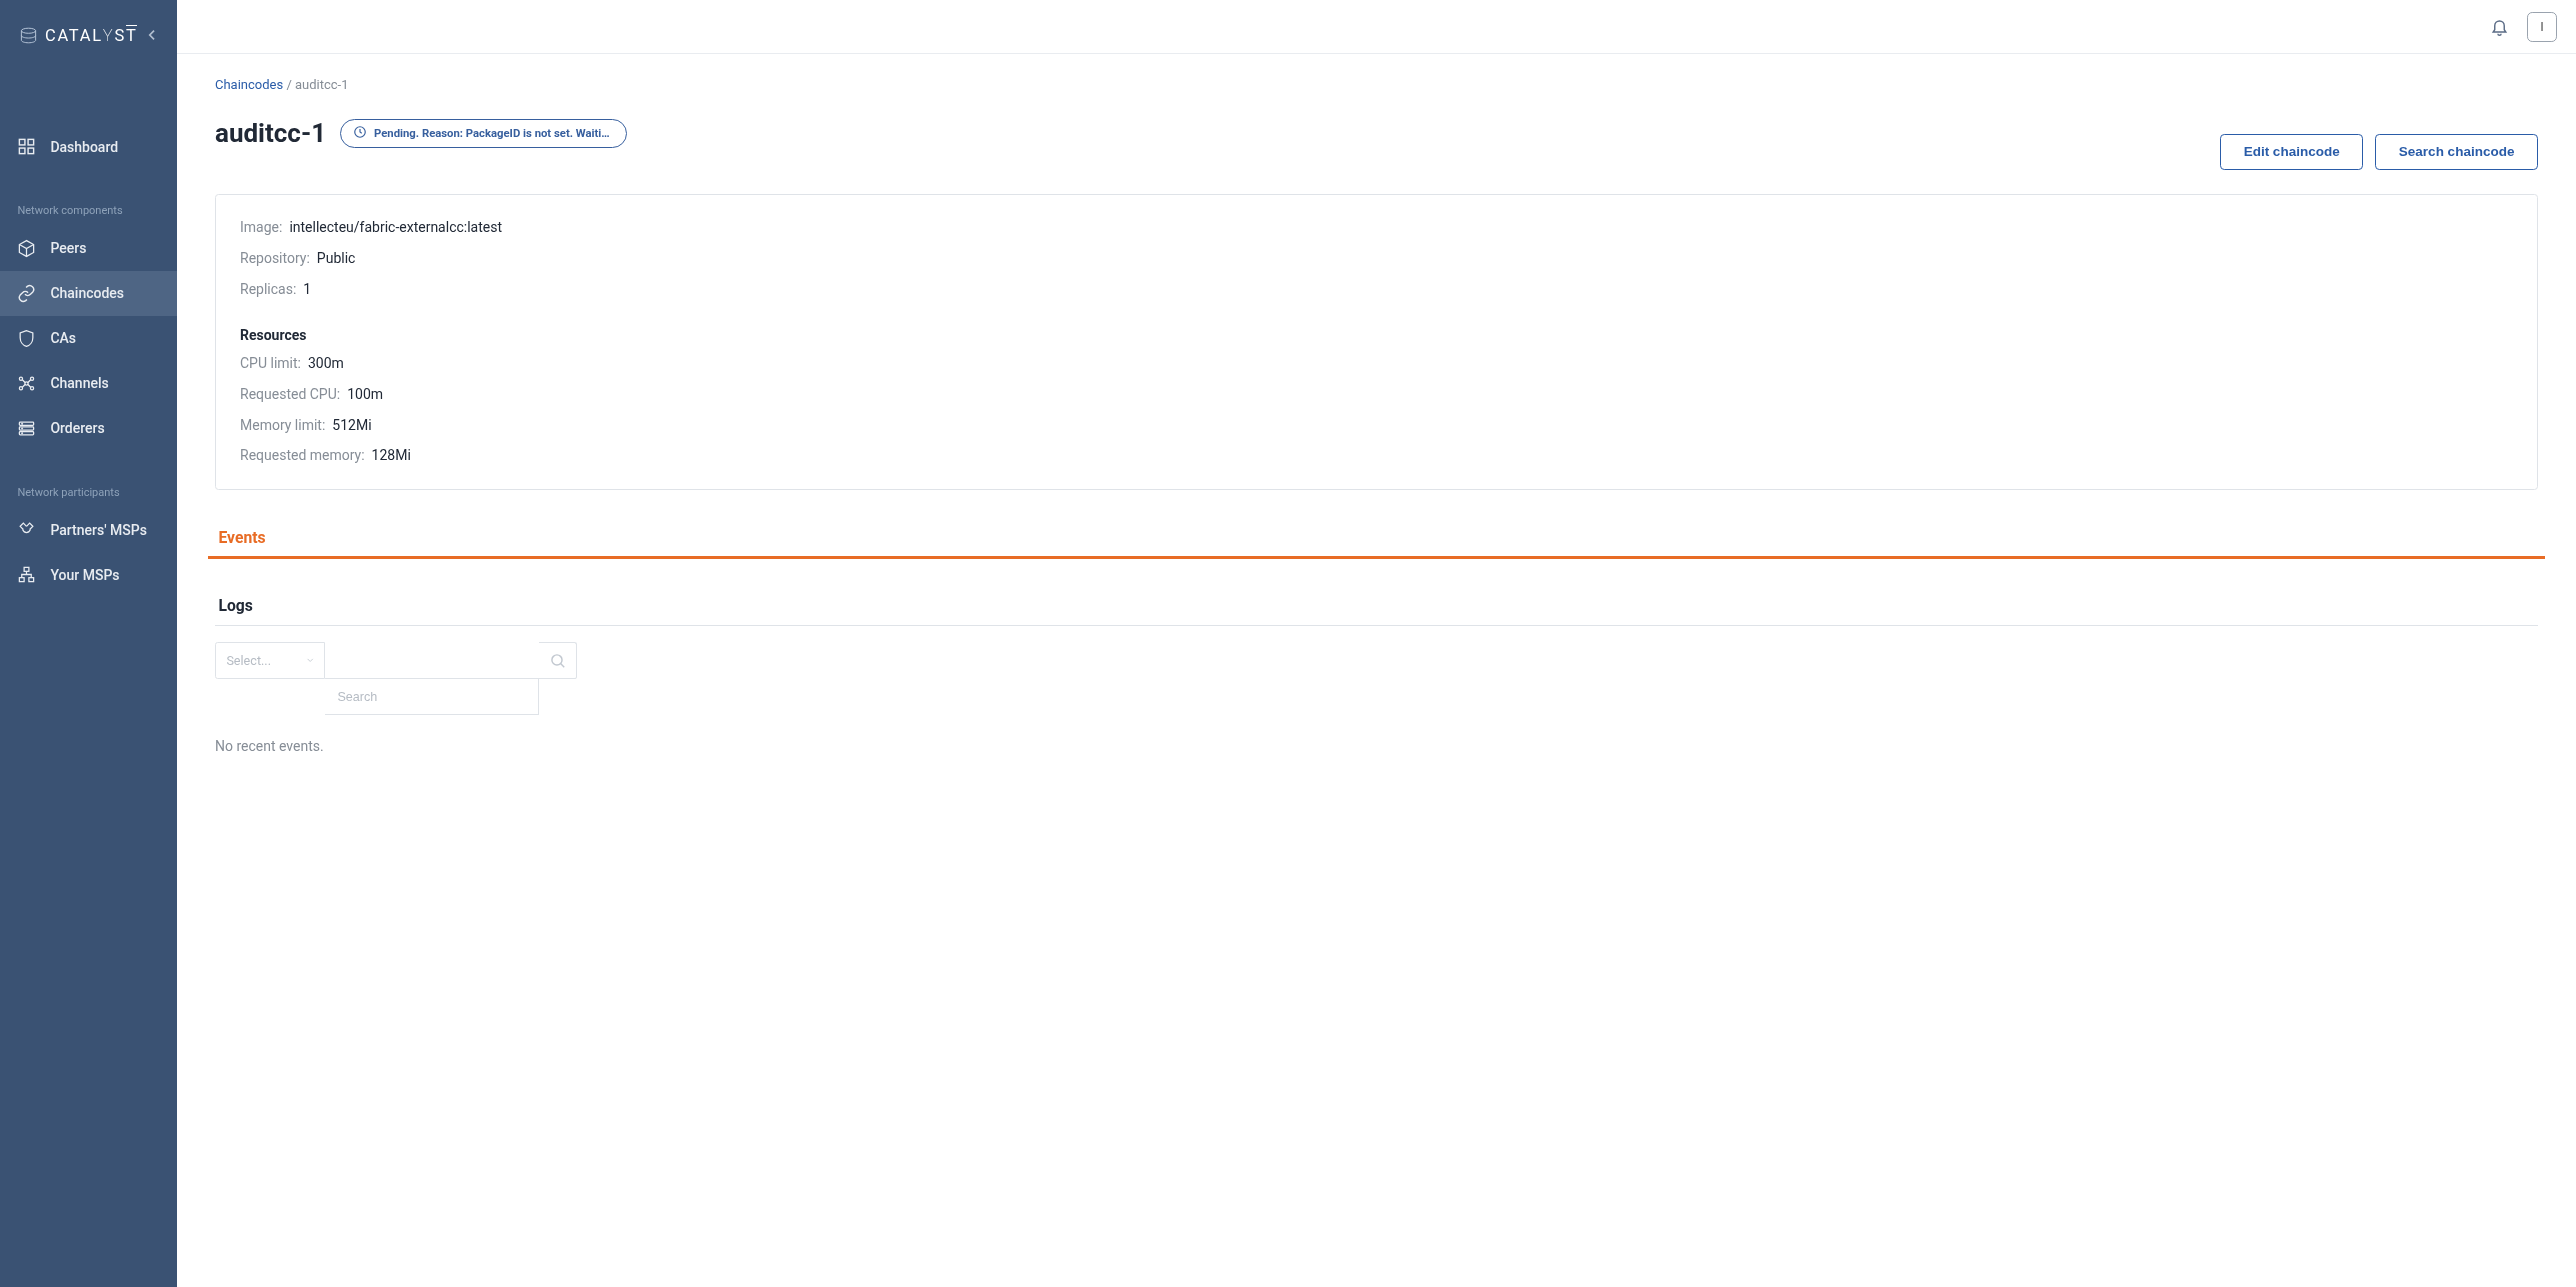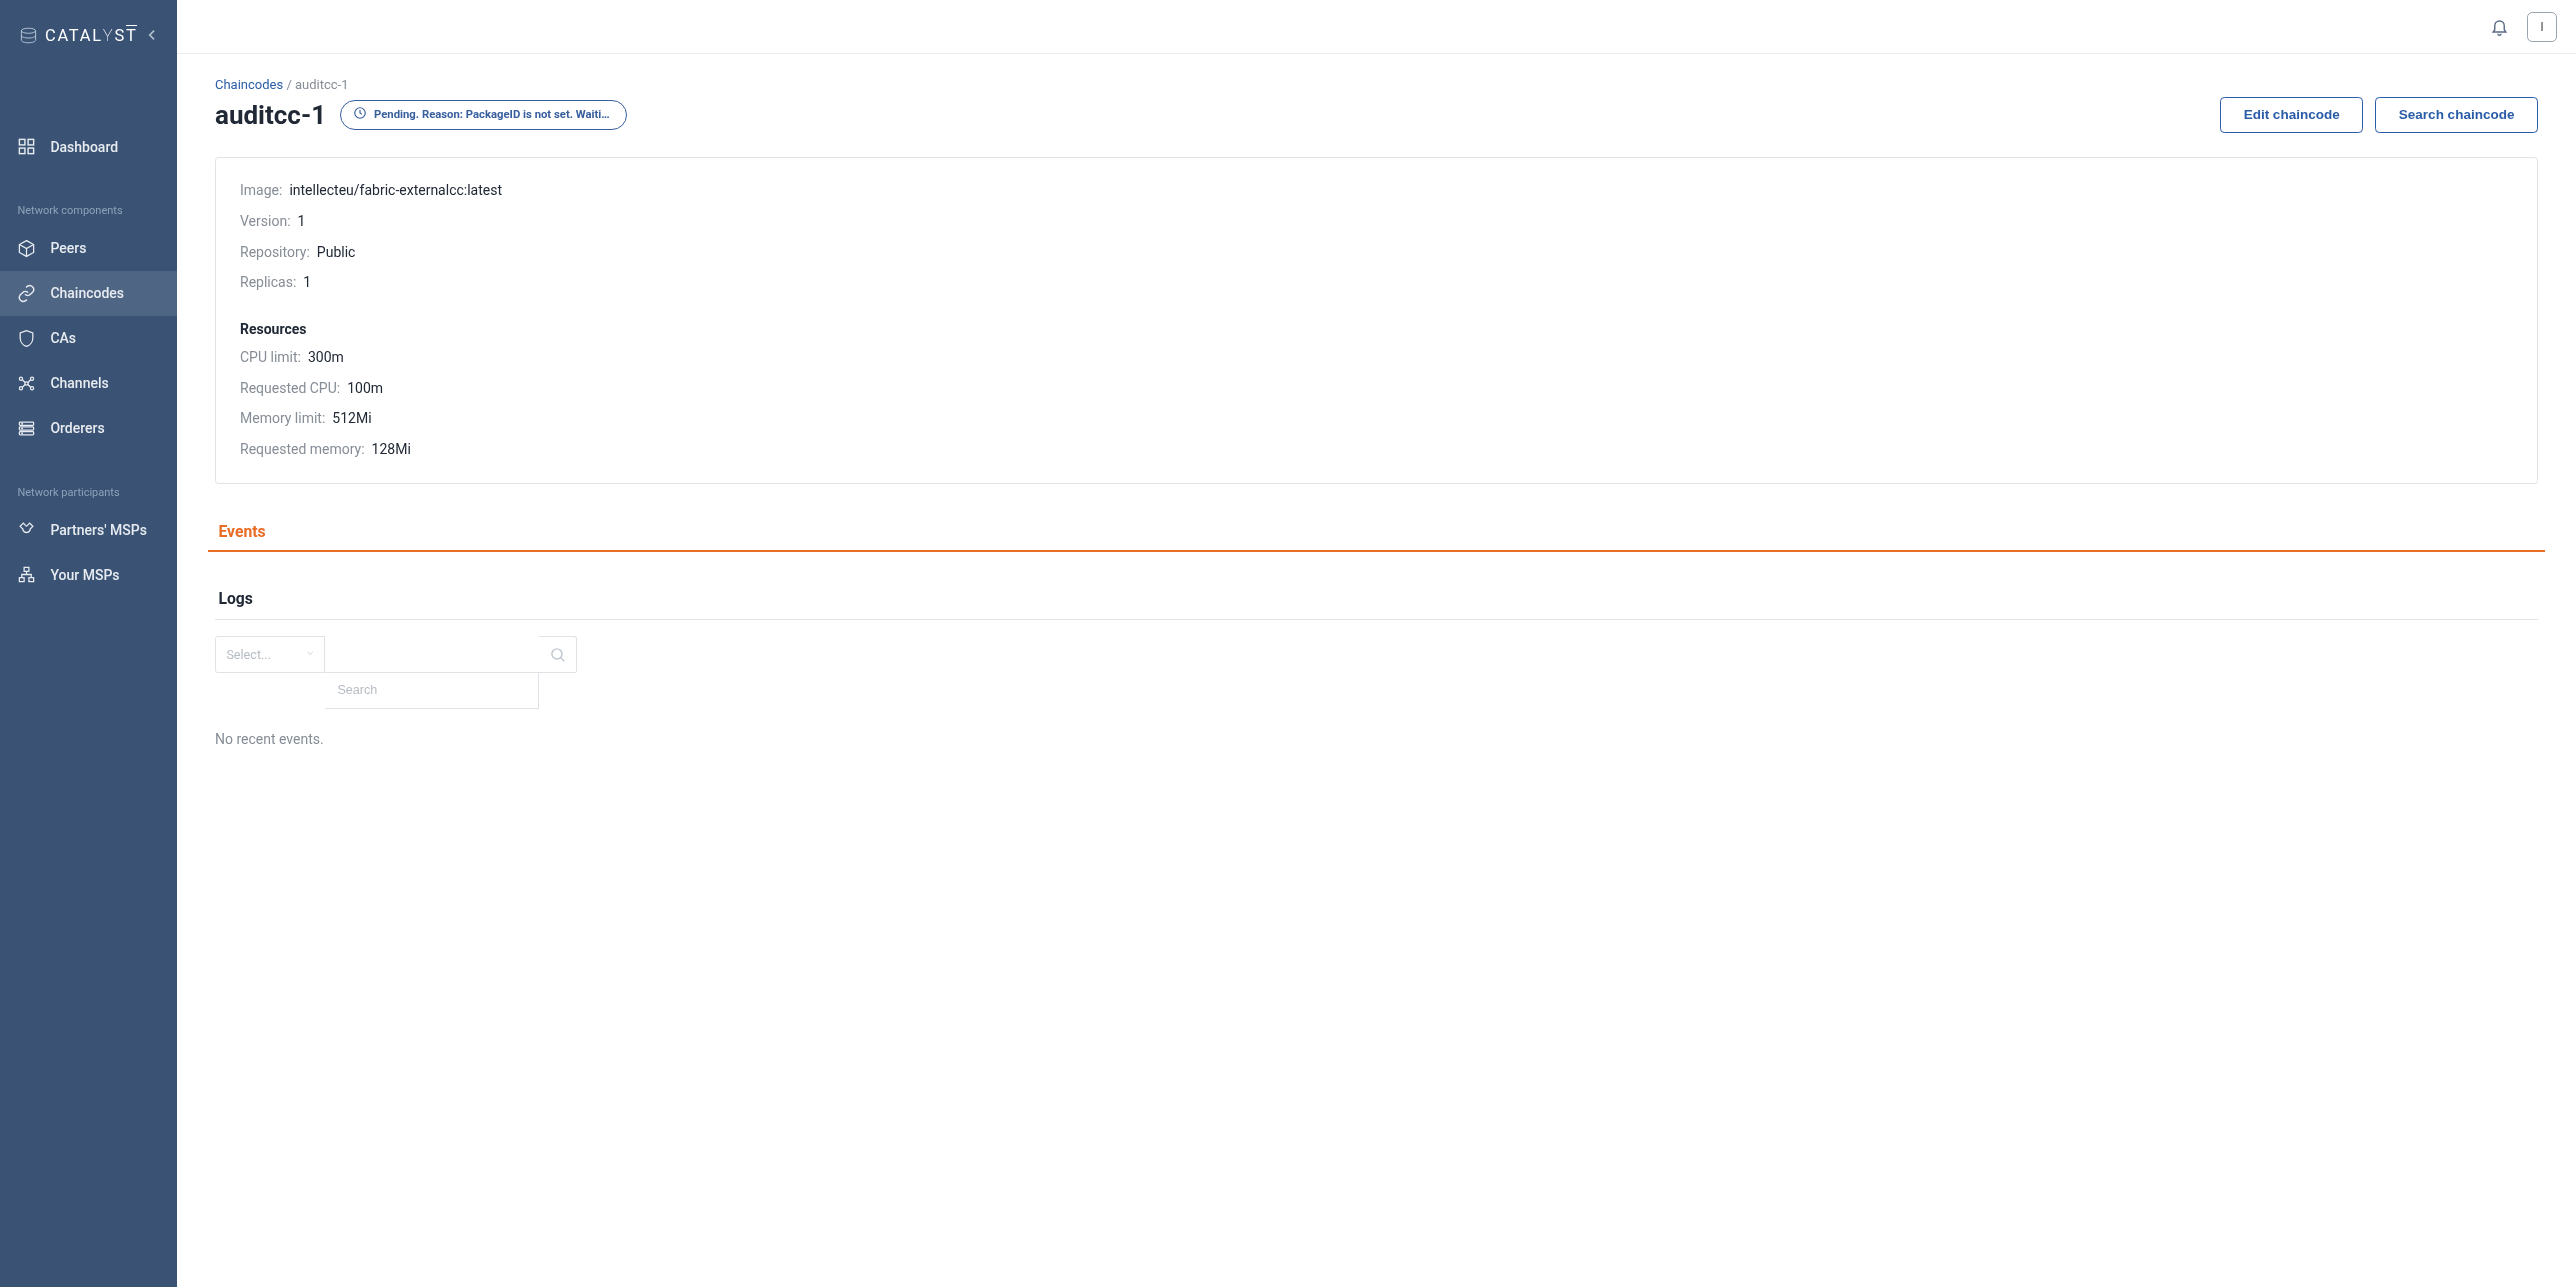--- a/index.html
+++ b/index.html
@@ -101,20 +101,21 @@
   }
   .status-pill-text {
     white-space: nowrap; overflow: hidden; text-overflow: ellipsis;
   }
   .title-actions { display: flex; gap: 12px; }
   .btn-outline {
     border: 1.3px solid var(--accent-blue); color: var(--accent-blue);
     background: #fff; border-radius: 4.3px;
     padding: 9.6px 22.6px; font-size: 13.5px; font-weight: 600;
     cursor: pointer;
+    margin-top: 37px;
   }
 
   
   .info-card {
     border: 0.9px solid var(--border); border-radius: 3.5px;
     padding: 21px 24px; margin-bottom: 31px;
   }
   .info-grid {
     display: grid; grid-template-columns: 1fr; row-gap: 7px; column-gap: 35px;
   }
@@ -337,24 +338,20 @@
         </div>
       </div>
 
       <div class="info-card">
         <div class="info-grid">
           <div class="info-row">
             <span class="info-label">Image:</span>
             <span class="info-value">intellecteu/fabric-externalcc:latest</span>
           </div>
           <div class="info-row">
-            <span class="info-label">Version:</span>
-            <span class="info-value">1</span>
-          </div>
-          <div class="info-row">
             <span class="info-label">Repository:</span>
             <span class="info-value">Public</span>
           </div>
           <div class="info-row">
             <span class="info-label">Replicas:</span>
             <span class="info-value">1</span>
           </div>
         </div>
 
         <div class="resources-title">Resources</div>

